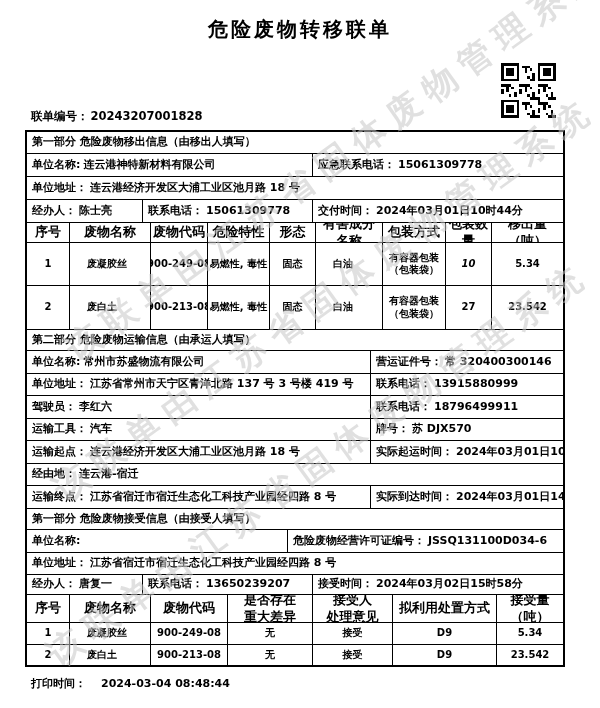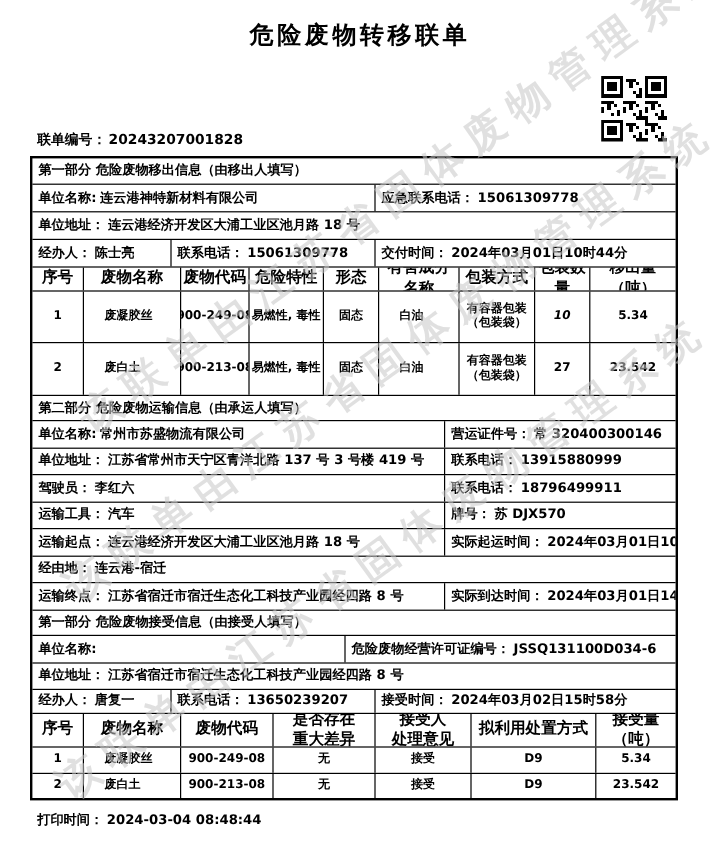--- a/index.html
+++ b/index.html
@@ -23,21 +23,21 @@
   .wtable{width:100%;}
   .trow{display:flex;border-top:1px solid #000;box-sizing:border-box;}
   .tc{box-sizing:border-box;border-left:1px solid #000;display:flex;align-items:center;
       justify-content:center;text-align:center;font-size:10px;line-height:1.25;
       padding:0 1px;white-space:nowrap;overflow:hidden;}
   .tc:first-child{border-left:none;}
   .tc.th{font-size:13px;white-space:pre-line;}
   .tc.left{justify-content:flex-start;text-align:center;padding-left:17px;}
   .tc.wrap{white-space:normal;}
   .printline{position:absolute;left:31px;top:676px;font-size:11px;}
-  .printline .vl{margin-left:3px;}
+  .printline .vl{margin-left:15px;}
   .wm{position:absolute;font-size:34px;letter-spacing:10px;color:#c8c8c8;opacity:.55;
       white-space:nowrap;transform:rotate(-36deg);transform-origin:0 50%;
       pointer-events:none;z-index:9;font-weight:bold;}
   #wm1{left:70px;top:330px;}
   #wm2{left:58px;top:470px;}
   #wm3{left:52px;top:635px;}
 </style>
 </head>
 <body>
 

